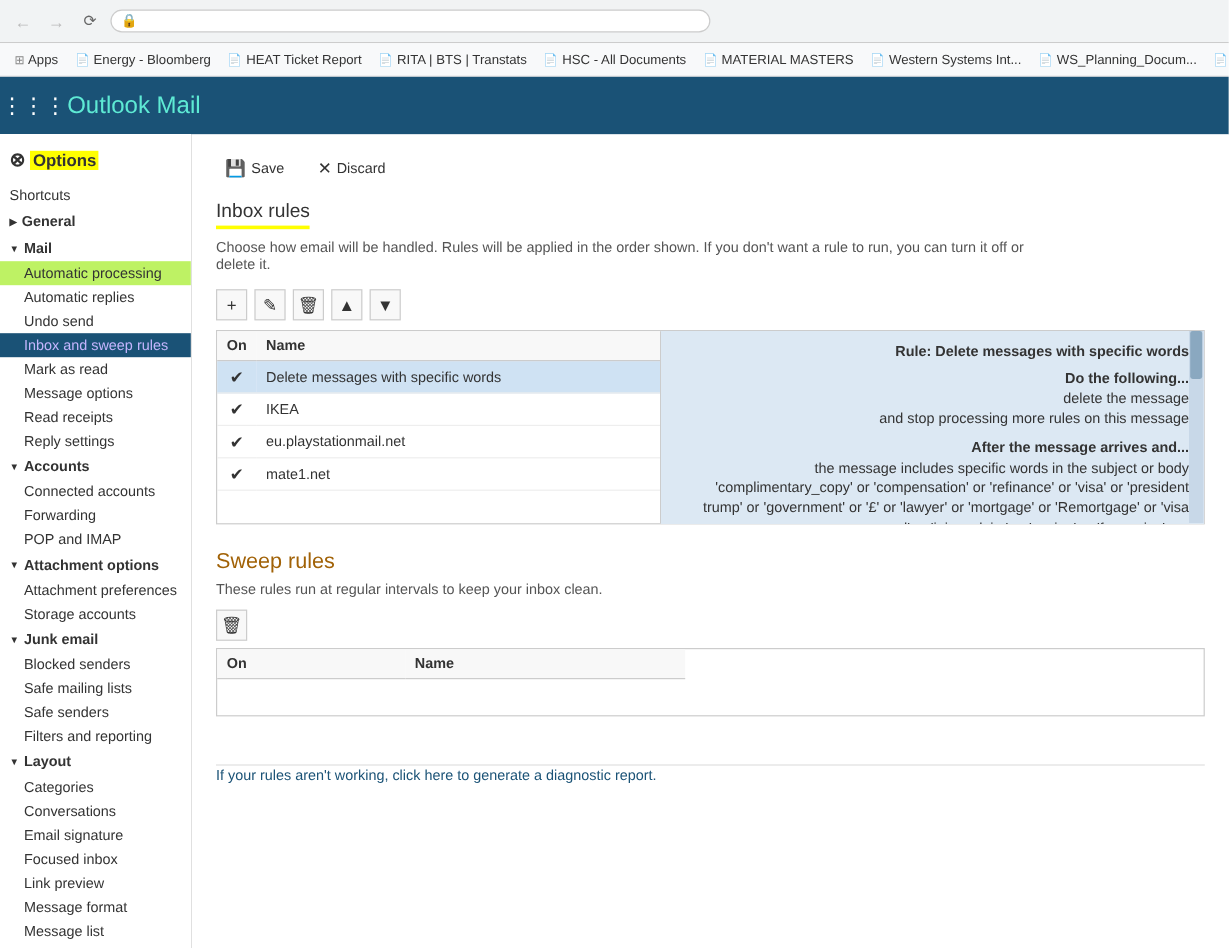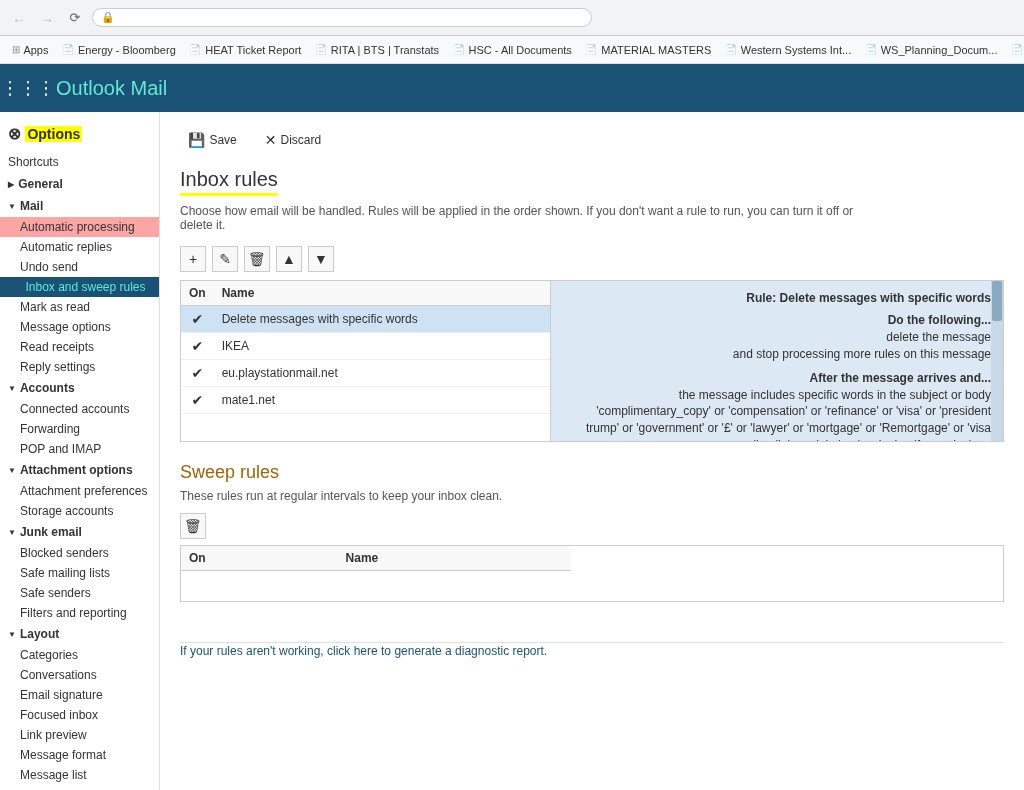--- a/index.html
+++ b/index.html
@@ -95,24 +95,24 @@
       padding: 4px 8px;
       font-size: 12px; font-weight: 600; color: #333;
       cursor: pointer;
     }
     .sidebar-item {
       padding: 3px 8px 3px 20px;
       font-size: 12px; color: #333;
       cursor: pointer;
     }
     .sidebar-item.active {
-      background: #1a5276; color: #5eead4; text-align: center;
+      background: #1a5276; color: #c4b5fd;
     }
     .sidebar-item.highlight-yellow {
-      background: #fca5a5; color: #333;
+      background: #bef264; color: #333;
     }
     .sidebar-shortcut {
       padding: 4px 8px;
       font-size: 12px; color: #333; cursor: pointer;
     }
     .triangle { font-size: 8px; }
 
     
     .content-area {
       flex: 1;
@@ -128,21 +128,21 @@
     }
     .toolbar-btn {
       display: flex; align-items: center; gap: 4px;
       padding: 4px 8px; border: none; background: none;
       font-size: 12px; color: #333; cursor: pointer;
     }
     .toolbar-btn .icon { font-size: 14px; }
 
     
     .page-title {
-      font-size: 20px; font-weight: 300;
+      font-size: 16px; font-weight: 300;
       color: #333;
       border-bottom: 3px solid #ffff00;
       display: inline-block;
       padding-bottom: 2px;
       margin-bottom: 8px;
     }
 
     .page-description {
       font-size: 12px; color: #555;
       margin-bottom: 14px;

